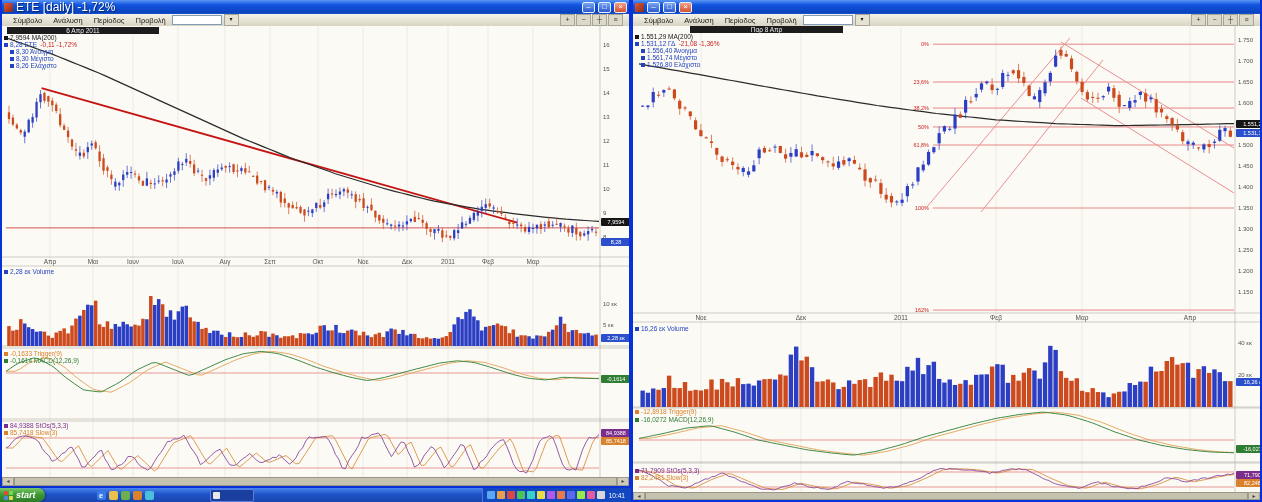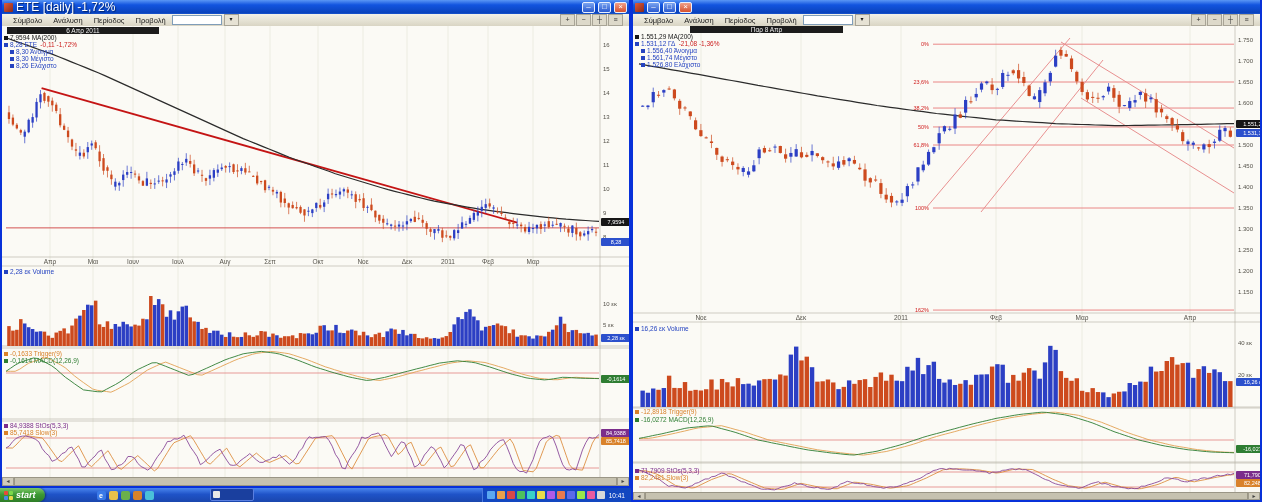--- a/index.html
+++ b/index.html
@@ -28,21 +28,21 @@
   .client{position:absolute;left:0;width:627px;top:26px;background:#fbfaf5;overflow:hidden;}
   .client svg{position:absolute;left:0;top:0;}
   .ov{position:absolute;font-size:6.5px;line-height:7px;white-space:nowrap;z-index:5;}
   .sq{display:inline-block;width:4px;height:4px;margin-right:2px;vertical-align:middle;}
   .datebox{position:absolute;background:#1c1c1c;color:#eee;font-size:6.5px;line-height:7px;height:7px;
     text-align:center;z-index:6;}
   .hscroll{position:absolute;left:0;width:627px;background:#d6d2c2;display:flex;z-index:7;}
   .harrow{background:#d0ccbc;border:1px solid #a09c8c;font-size:5px;text-align:center;color:#444;flex:0 0 10px;}
   .hthumb{flex:1;background:#c6c2b0;border:1px solid #9a9686;}
   .taskbar{position:absolute;left:0;top:488px;width:631px;height:14px;z-index:20;
-    background:linear-gradient(180deg,#4a86ee,#1f53c8 45%,#1a46ad);display:flex;gap:44px;}
+    background:linear-gradient(180deg,#4a86ee,#1f53c8 45%,#1a46ad);display:flex;align-items:center;gap:44px;}
   .startbtn{height:14px;padding:0 9px 0 4px;background:linear-gradient(180deg,#7cc867,#3d9a34 45%,#2e7d27);
     border-radius:0 7px 7px 0;color:#fff;font-weight:bold;font-style:italic;font-size:9px;
     display:flex;align-items:center;gap:3px;box-shadow:1px 0 2px rgba(0,0,0,.4);}
   .flag{width:9px;height:9px;display:grid;grid-template-columns:4px 4px;grid-template-rows:4px 4px;gap:1px;}
   .flag i{border-radius:1px;}
   .ql{display:flex;gap:3px;margin-left:8px;align-items:center;}
   .qli{width:9px;height:9px;border-radius:2px;font-size:7px;line-height:9px;color:#fff;text-align:center;font-weight:bold;}
   .taskbtn{margin-left:12px;width:38px;height:11px;background:#1a3f9e;border:1px solid #5a7fe0;border-radius:2px;
     display:flex;align-items:center;padding:0 2px;gap:2px;}
   .taskbtn i{width:7px;height:7px;background:#e8e8e8;border-radius:1px;}

